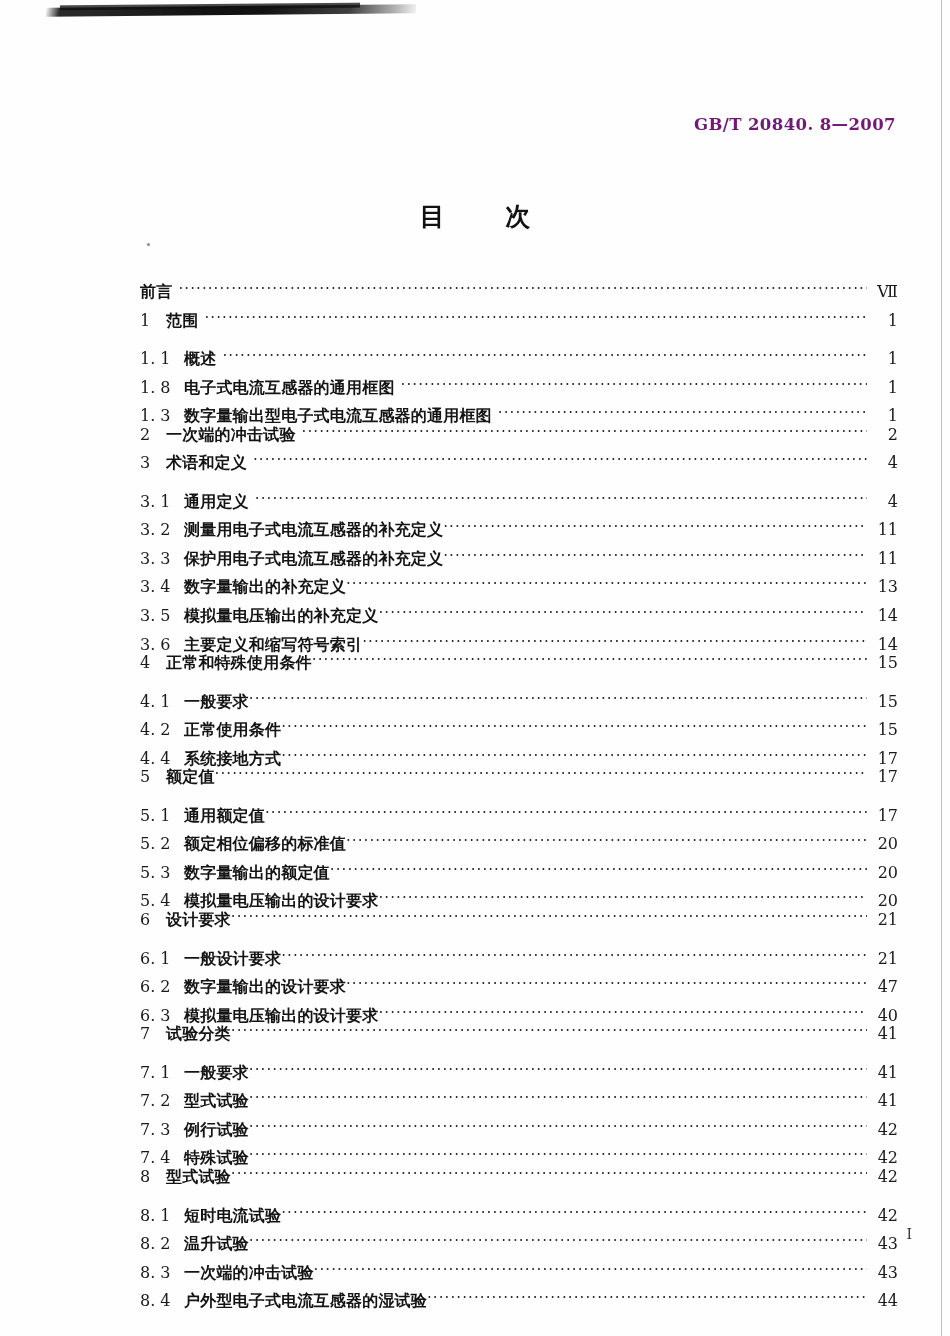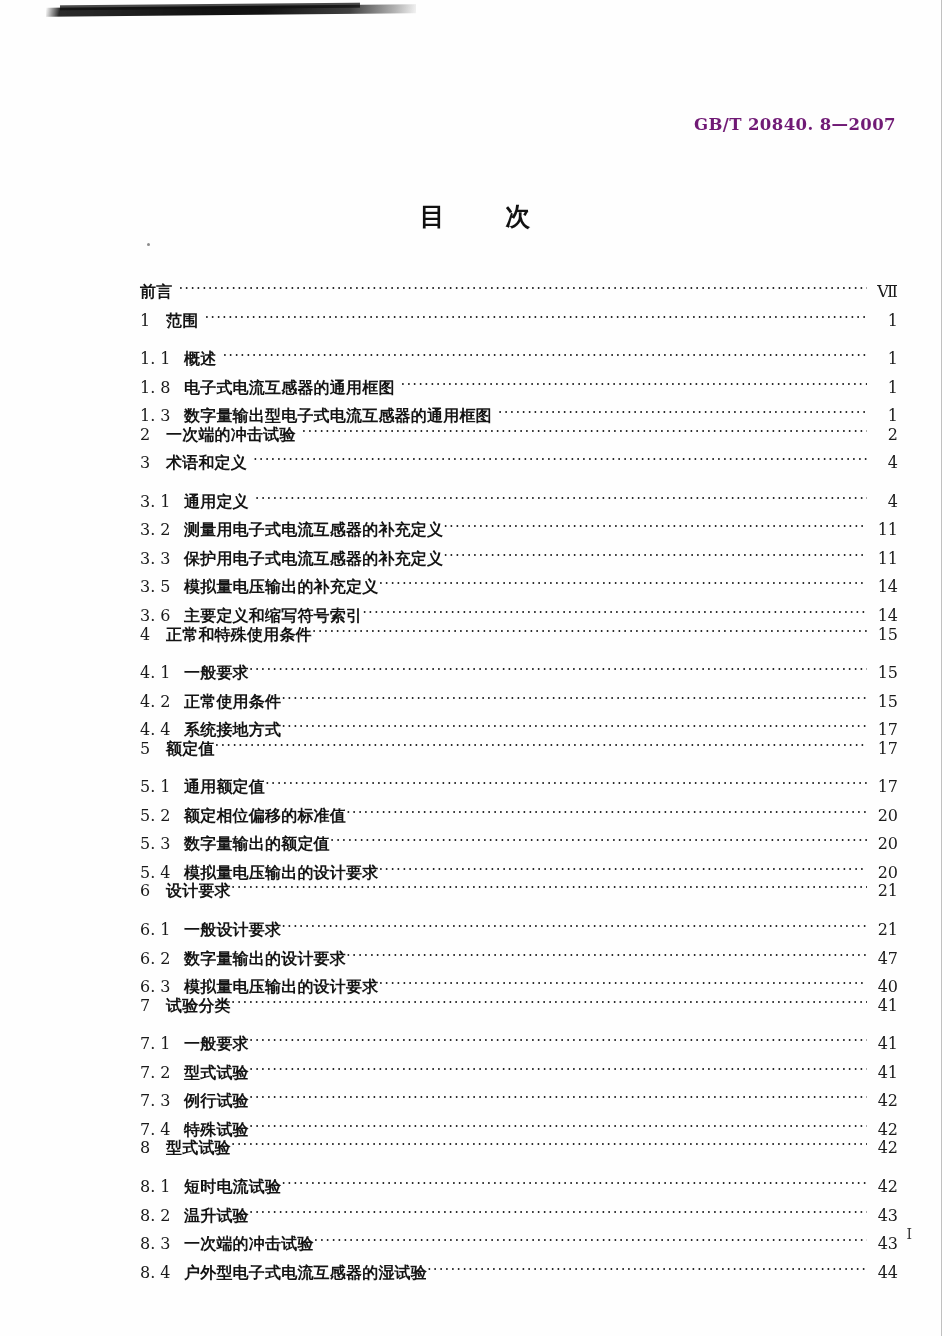--- a/index.html
+++ b/index.html
@@ -255,20 +255,26 @@
         <span class="toc-dots"></span>
         <span class="toc-page">11</span>
       </div>
       <div class="toc-row lvl2 tight">
         <span class="toc-num">3. 3</span>
         <span class="toc-label">保护用电子式电流互感器的补充定义</span>
         <span class="toc-dots"></span>
         <span class="toc-page">11</span>
       </div>
       <div class="toc-row lvl2 tight">
+        <span class="toc-num">3. 4</span>
+        <span class="toc-label">数字量输出的补充定义</span>
+        <span class="toc-dots"></span>
+        <span class="toc-page">13</span>
+      </div>
+      <div class="toc-row lvl2 tight">
         <span class="toc-num">3. 5</span>
         <span class="toc-label">模拟量电压输出的补充定义</span>
         <span class="toc-dots"></span>
         <span class="toc-page">14</span>
       </div>
       <div class="toc-row lvl2 tight">
         <span class="toc-num">3. 6</span>
         <span class="toc-label">主要定义和缩写符号索引</span>
         <span class="toc-dots"></span>
         <span class="toc-page">14</span>

